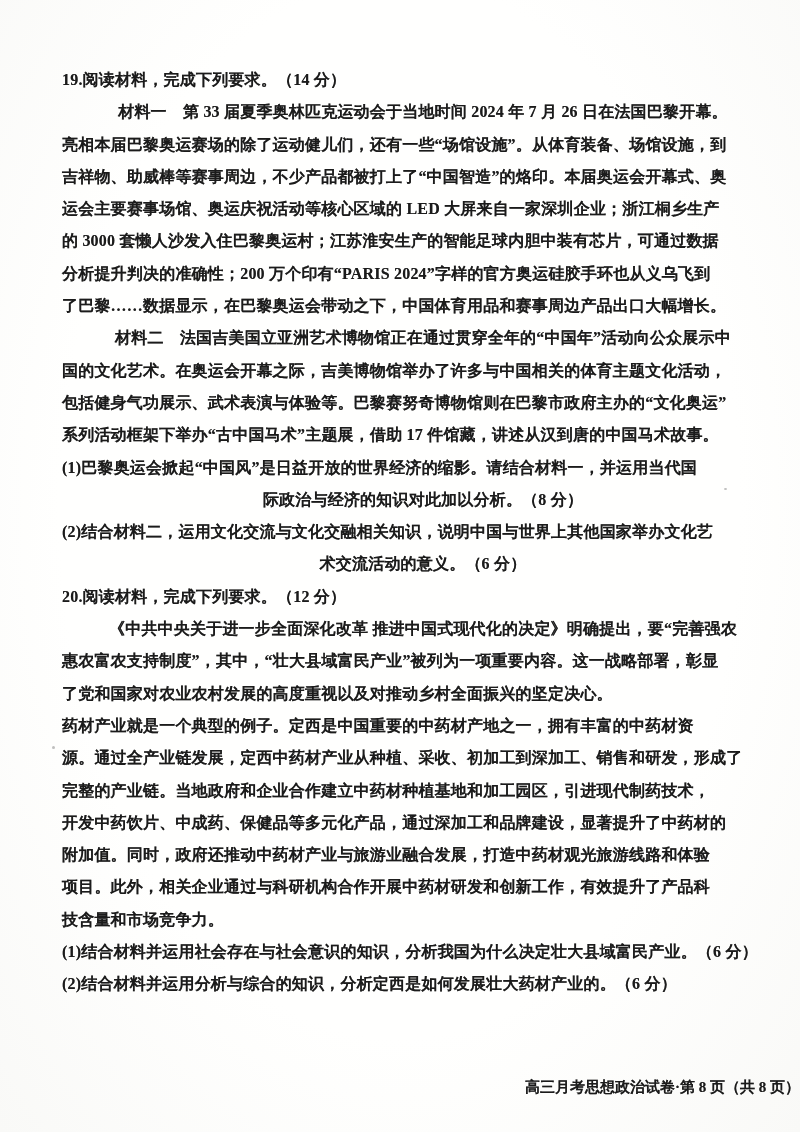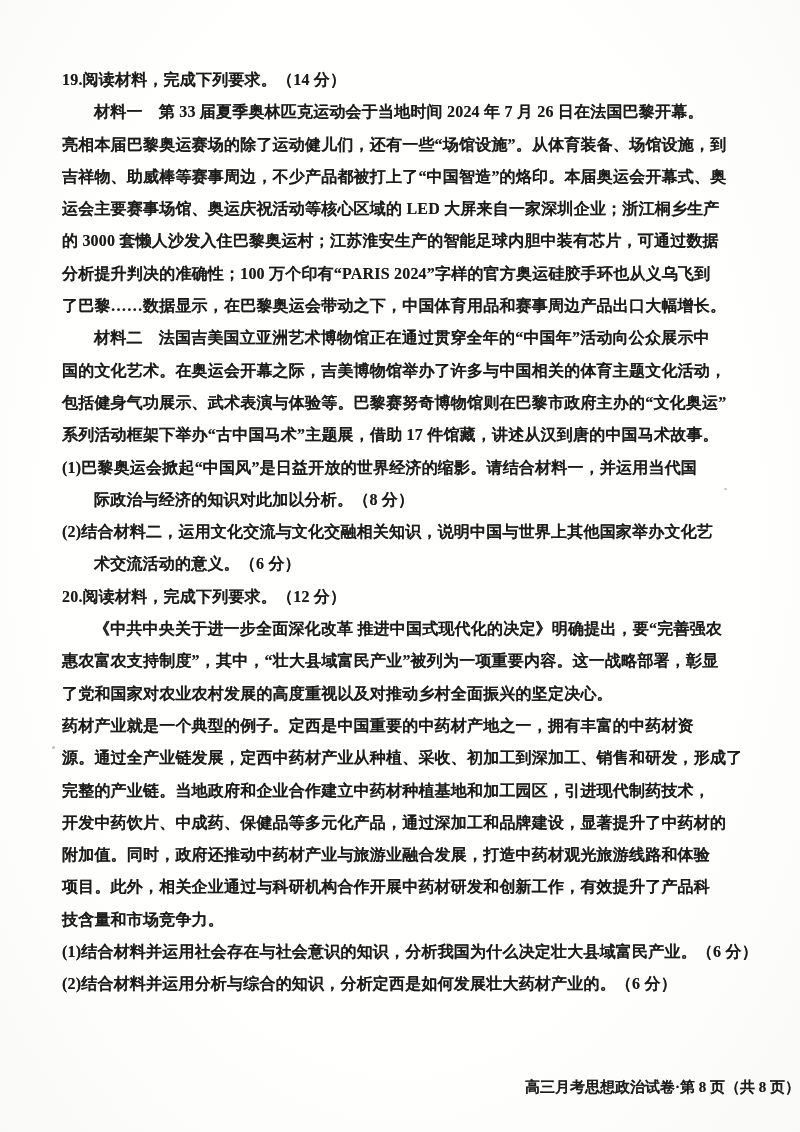--- a/index.html
+++ b/index.html
@@ -27,21 +27,21 @@
   .line {
     height: 32.3px;
     line-height: 32.3px;
     font-size: 16px;
     font-weight: 700;
     white-space: nowrap;
     letter-spacing: 0.2px;
     color: #1b1b1b;
     text-shadow: 0 0 0.4px rgba(20,20,20,0.55);
   }
-  .line.indent-2 { padding-left: 32px; }
+  .line.indent-2 { padding-left: 32px; text-align: center; }
   .footer {
     position: absolute;
     left: 0;
     width: 800px;
     top: 1074px;
     height: 26px;
     line-height: 26px;
     text-align: right;
     font-size: 15px;
     font-weight: 700;
@@ -60,21 +60,21 @@
 <body>
 
 <div class="page">
   <div class="doc-body" id="doc-body">
       <div class="line">19.阅读材料，完成下列要求。（14 分）</div>
       <div class="line indent-2">材料一　第 33 届夏季奥林匹克运动会于当地时间 2024 年 7 月 26 日在法国巴黎开幕。</div>
       <div class="line">亮相本届巴黎奥运赛场的除了运动健儿们，还有一些“场馆设施”。从体育装备、场馆设施，到</div>
       <div class="line">吉祥物、助威棒等赛事周边，不少产品都被打上了“中国智造”的烙印。本届奥运会开幕式、奥</div>
       <div class="line">运会主要赛事场馆、奥运庆祝活动等核心区域的 LED 大屏来自一家深圳企业；浙江桐乡生产</div>
       <div class="line">的 3000 套懒人沙发入住巴黎奥运村；江苏淮安生产的智能足球内胆中装有芯片，可通过数据</div>
-      <div class="line">分析提升判决的准确性；100 万个印有“PARIS 2024”字样的官方奥运硅胶手环也从义乌飞到</div>
+      <div class="line">分析提升判决的准确性；200 万个印有“PARIS 2024”字样的官方奥运硅胶手环也从义乌飞到</div>
       <div class="line">了巴黎……数据显示，在巴黎奥运会带动之下，中国体育用品和赛事周边产品出口大幅增长。</div>
       <div class="line indent-2">材料二　法国吉美国立亚洲艺术博物馆正在通过贯穿全年的“中国年”活动向公众展示中</div>
       <div class="line">国的文化艺术。在奥运会开幕之际，吉美博物馆举办了许多与中国相关的体育主题文化活动，</div>
       <div class="line">包括健身气功展示、武术表演与体验等。巴黎赛努奇博物馆则在巴黎市政府主办的“文化奥运”</div>
       <div class="line">系列活动框架下举办“古中国马术”主题展，借助 17 件馆藏，讲述从汉到唐的中国马术故事。</div>
       <div class="line">(1)巴黎奥运会掀起“中国风”是日益开放的世界经济的缩影。请结合材料一，并运用当代国</div>
       <div class="line indent-2">际政治与经济的知识对此加以分析。（8 分）</div>
       <div class="line">(2)结合材料二，运用文化交流与文化交融相关知识，说明中国与世界上其他国家举办文化艺</div>
       <div class="line indent-2">术交流活动的意义。（6 分）</div>
       <div class="line">20.阅读材料，完成下列要求。（12 分）</div>

